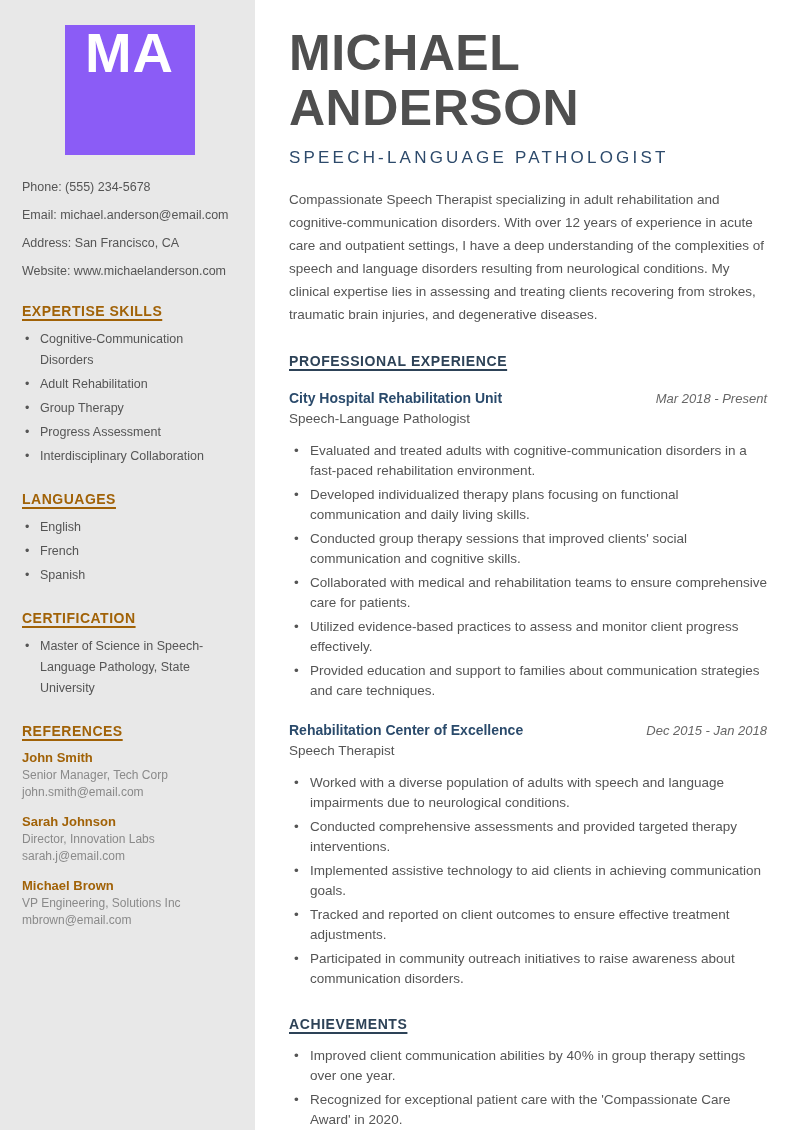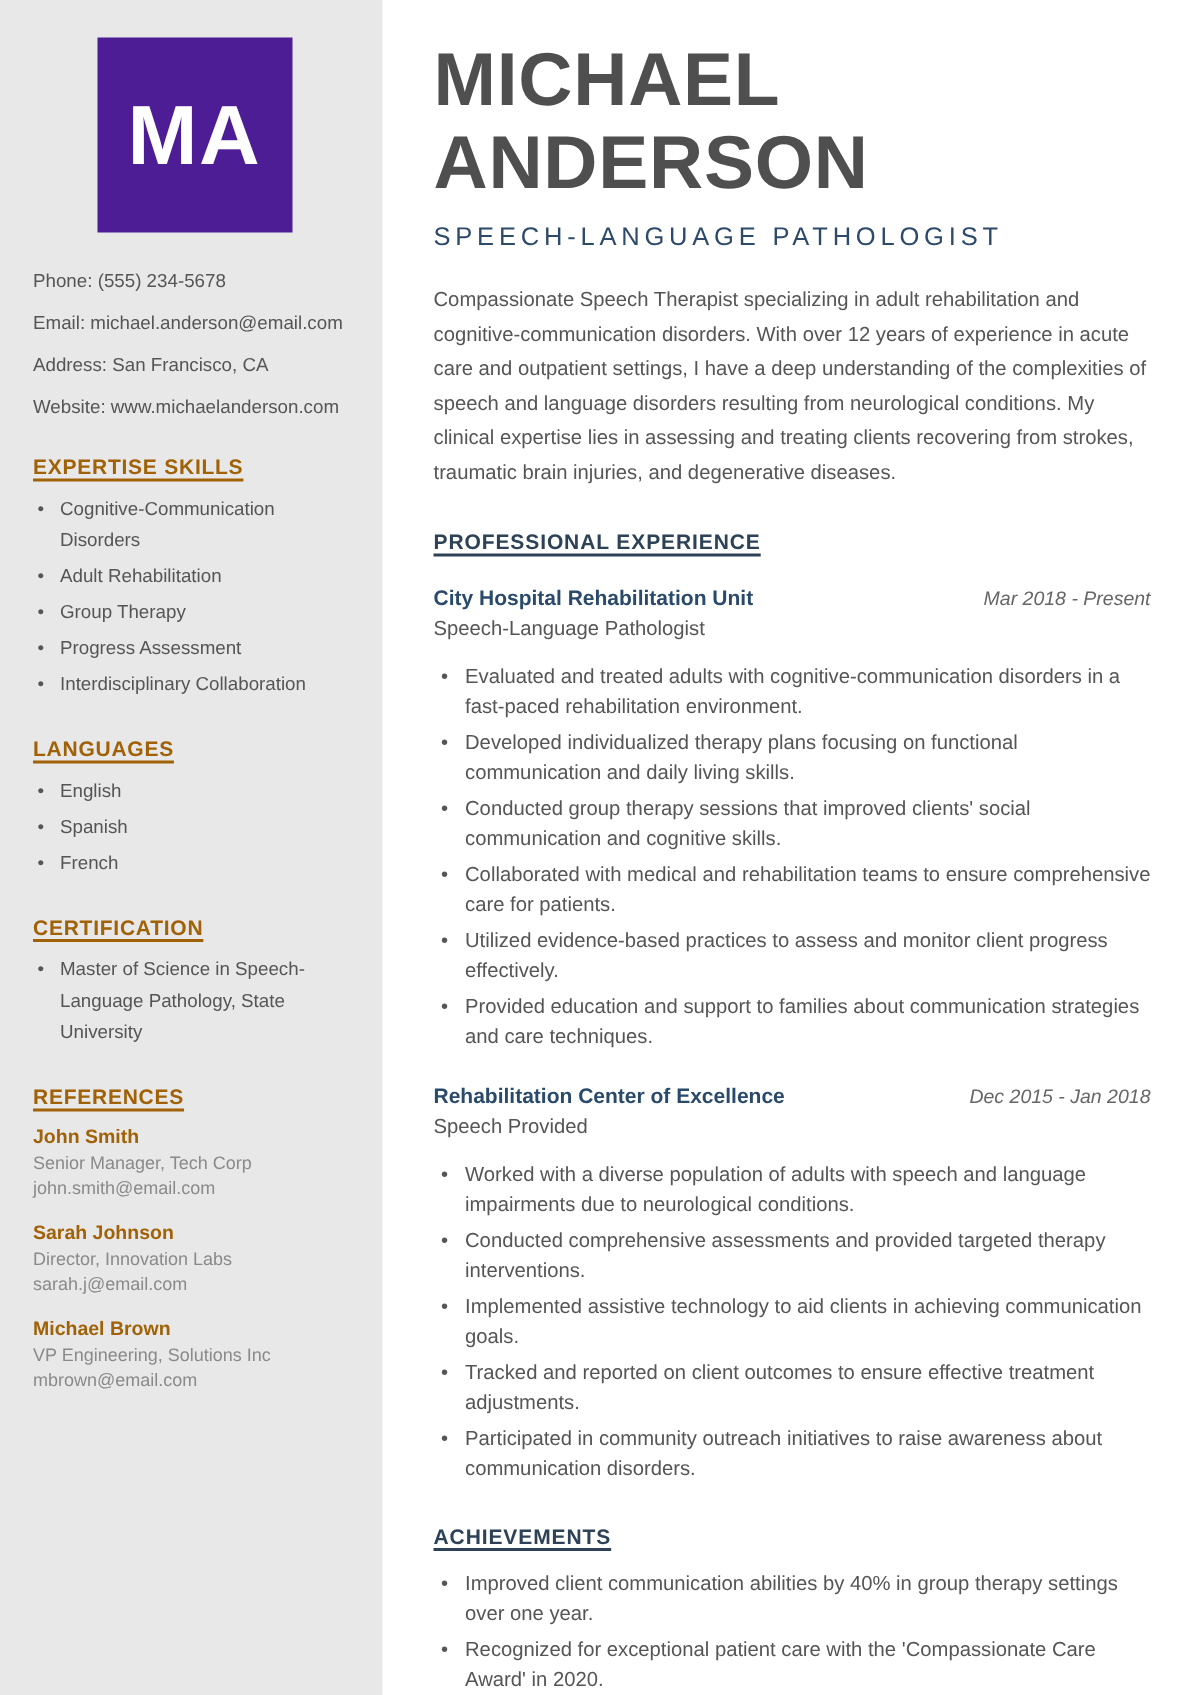--- a/index.html
+++ b/index.html
@@ -14,23 +14,23 @@
   .page { display: flex; width: 800px; height: 1130px; }
 
   
   .sidebar {
     width: 255px; min-width: 255px; height: 100%;
     background: #e8e8e8;
     padding: 25px 18px 20px 22px;
   }
   .avatar {
     width: 130px; height: 130px;
-    background: #4c1d95;
+    background: #8b5cf6;
     margin: 0 auto;
-    display: flex; align-items: center; justify-content: center;
+    display: flex; justify-content: center;
   }
   .avatar-initials {
     color: #ffffff; font-size: 56px; font-weight: bold; letter-spacing: 1px;
     line-height: 1;
   }
   .contact { margin-top: 24px; margin-bottom: 14px; }
   .contact-line { font-size: 12.5px; color: #555555; margin-bottom: 12px; line-height: 16px; }
 
   .side-section { margin-top: 24px; }
   .side-heading {
@@ -136,22 +136,22 @@
         <li>Group Therapy</li>
         <li>Progress Assessment</li>
         <li>Interdisciplinary Collaboration</li>
       </ul>
     </section>
 
     <section class="side-section">
       <h2 class="side-heading">LANGUAGES</h2>
       <ul class="side-list">
         <li>English</li>
+        <li>French</li>
         <li>Spanish</li>
-        <li>French</li>
       </ul>
     </section>
 
     <section class="side-section">
       <h2 class="side-heading">CERTIFICATION</h2>
       <ul class="side-list">
         <li>Master of Science in Speech-Language Pathology, State University</li>
       </ul>
     </section>
 
@@ -200,21 +200,21 @@
           <li>Utilized evidence-based practices to assess and monitor client progress effectively.</li>
           <li>Provided education and support to families about communication strategies and care techniques.</li>
         </ul>
       </div>
 
       <div class="job">
         <div class="job-header">
           <span class="company">Rehabilitation Center of Excellence</span>
           <span class="dates">Dec 2015 - Jan 2018</span>
         </div>
-        <div class="role">Speech Provided</div>
+        <div class="role">Speech Therapist</div>
         <ul class="main-list">
           <li>Worked with a diverse population of adults with speech and language impairments due to neurological conditions.</li>
           <li>Conducted comprehensive assessments and provided targeted therapy interventions.</li>
           <li>Implemented assistive technology to aid clients in achieving communication goals.</li>
           <li>Tracked and reported on client outcomes to ensure effective treatment adjustments.</li>
           <li>Participated in community outreach initiatives to raise awareness about communication disorders.</li>
         </ul>
       </div>
     </section>
 

